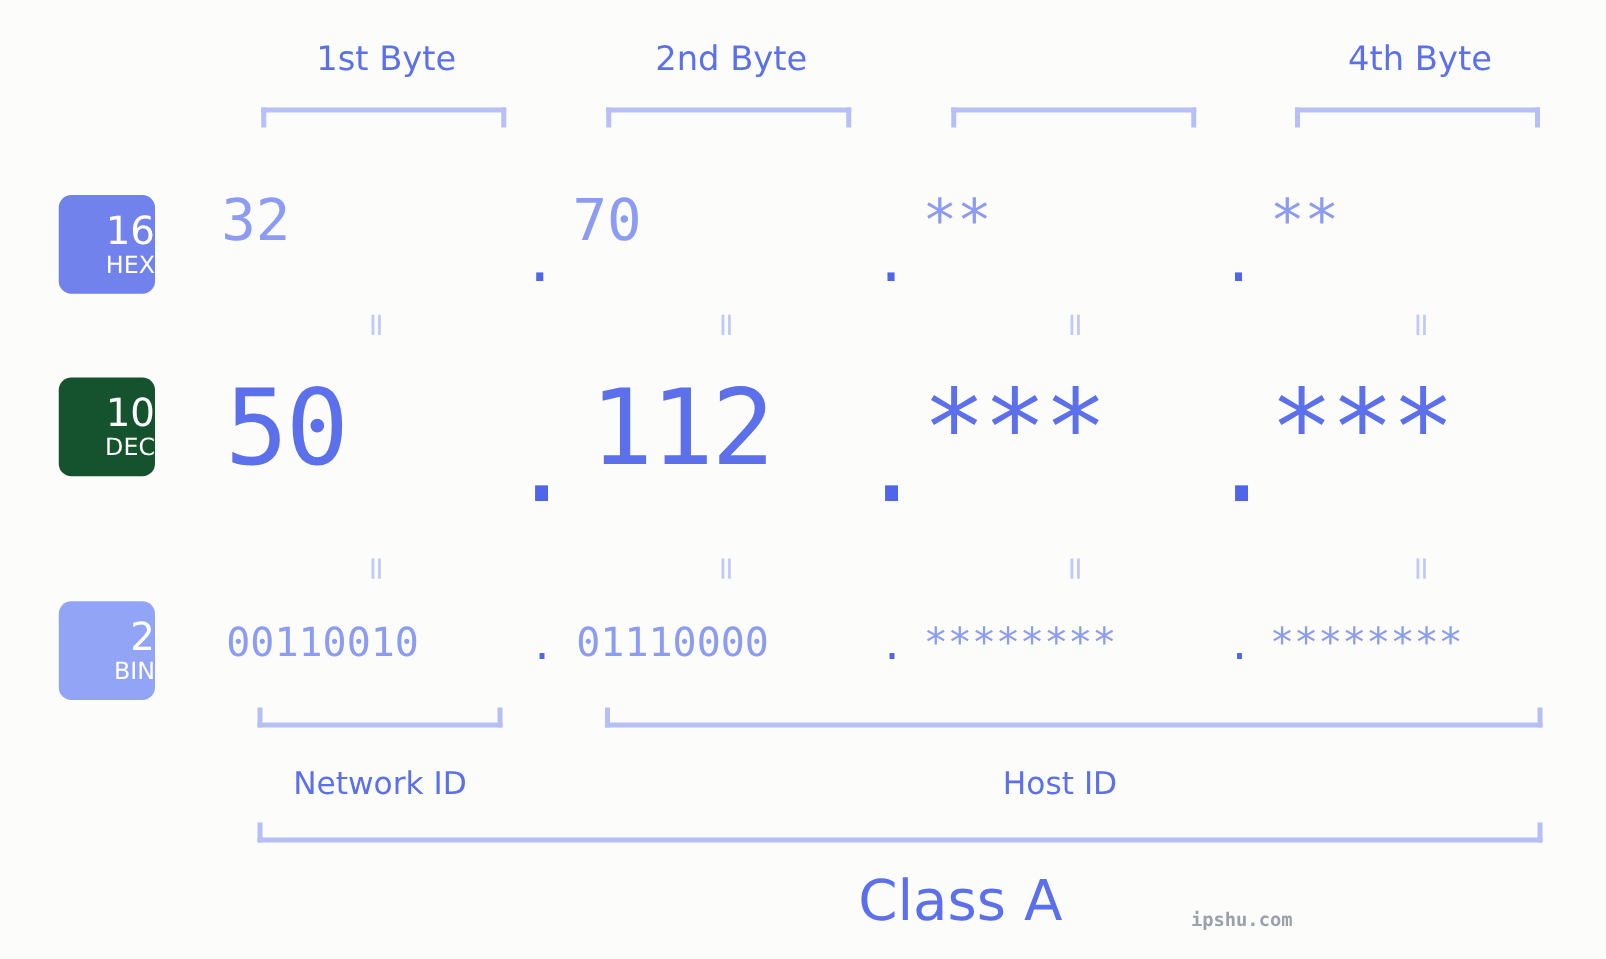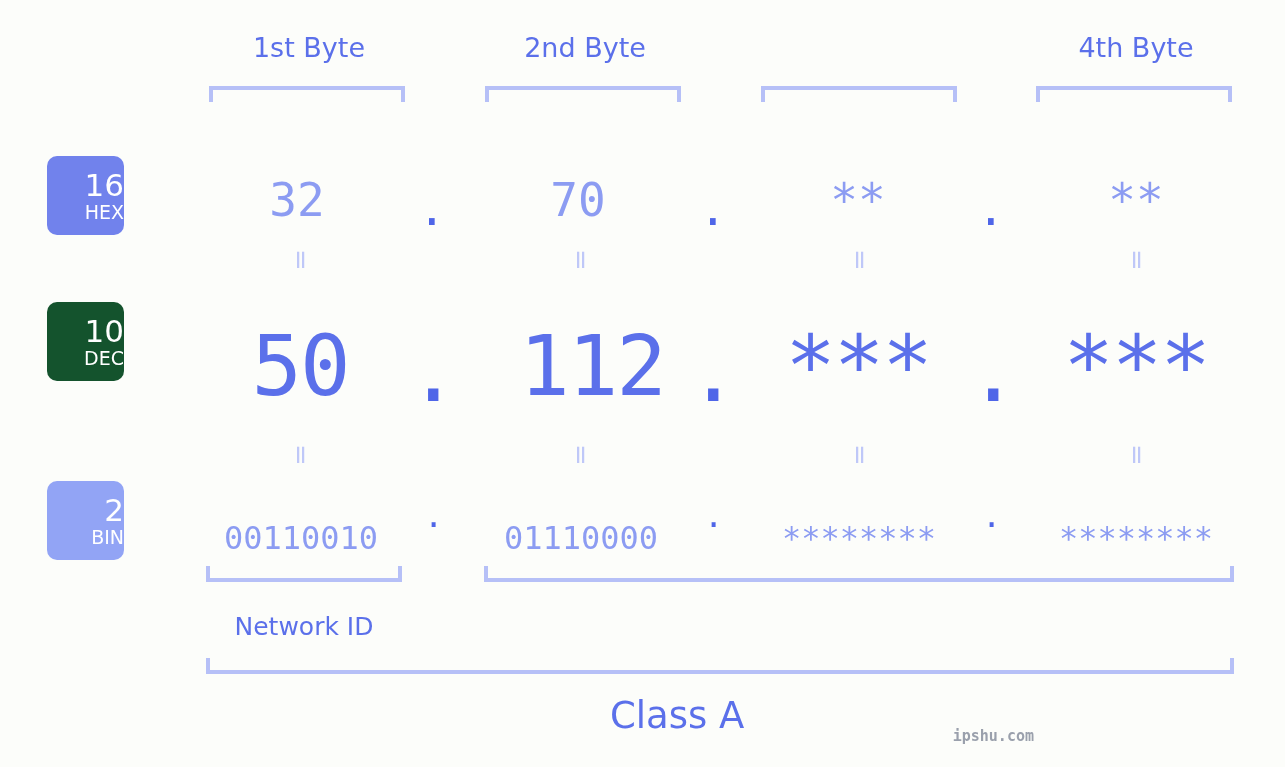--- a/index.html
+++ b/index.html
@@ -72,24 +72,22 @@
 
   
   .row {
     position: absolute;
     left: 0;
     width: 1285px;
     height: 0;
   }
   .cell {
     position: absolute;
-    text-align: center;
     white-space: pre;
     font-family: "DejaVu Sans Mono", monospace;
-    margin-top: 24px;
   }
 
   
   #row-hex .cell {
     font-size: 46px;
     color: #8c9cf2;
     top: 153px;
     width: 240px;
     line-height: 1;
   }
@@ -164,23 +162,23 @@
     position: absolute;
     text-align: center;
     font-family: "DejaVu Sans", sans-serif;
     font-size: 25px;
     color: #5b70ea;
     white-space: nowrap;
   }
 
   .class-label {
     position: absolute;
-    text-align: left;
-    font-family: "DejaVu Sans", sans-serif;
-    font-size: 37px;
+    text-align: right;
+    font-family: "DejaVu Sans", sans-serif;
+    font-size: 45px;
     color: #5b70ea;
     white-space: nowrap;
   }
 
   .watermark {
     position: absolute;
     right: 12px;
     bottom: 22px;
     font-family: "DejaVu Sans Mono", monospace;
     font-size: 15px;
@@ -253,20 +251,21 @@
     <div class="dot" style="left:704px;">.</div>
     <div class="cell" style="left:739px;">********</div>
     <div class="dot" style="left:982px;">.</div>
     <div class="cell" style="left:1016px;">********</div>
   </div>
 
   <div class="bottom-bracket" style="left:206px; width:196px; top:566px;"></div>
   <div class="bottom-bracket" style="left:484px; width:750px; top:566px;"></div>
 
   <div class="id-label" style="left:184px; top:612px; width:240px;text-align:center;">Network ID</div>
+  <div class="id-label" style="left:728px; top:612px; width:240px;">Host ID</div>
 
   <div class="bottom-bracket" style="left:206px; width:1028px; top:658px;"></div>
 
   <div class="class-label" style="left:610px; top:694px; width:240px;">Class A</div>
 
   <div class="watermark">ipshu.com</div>
 
 </div>
 
 </body></html>

